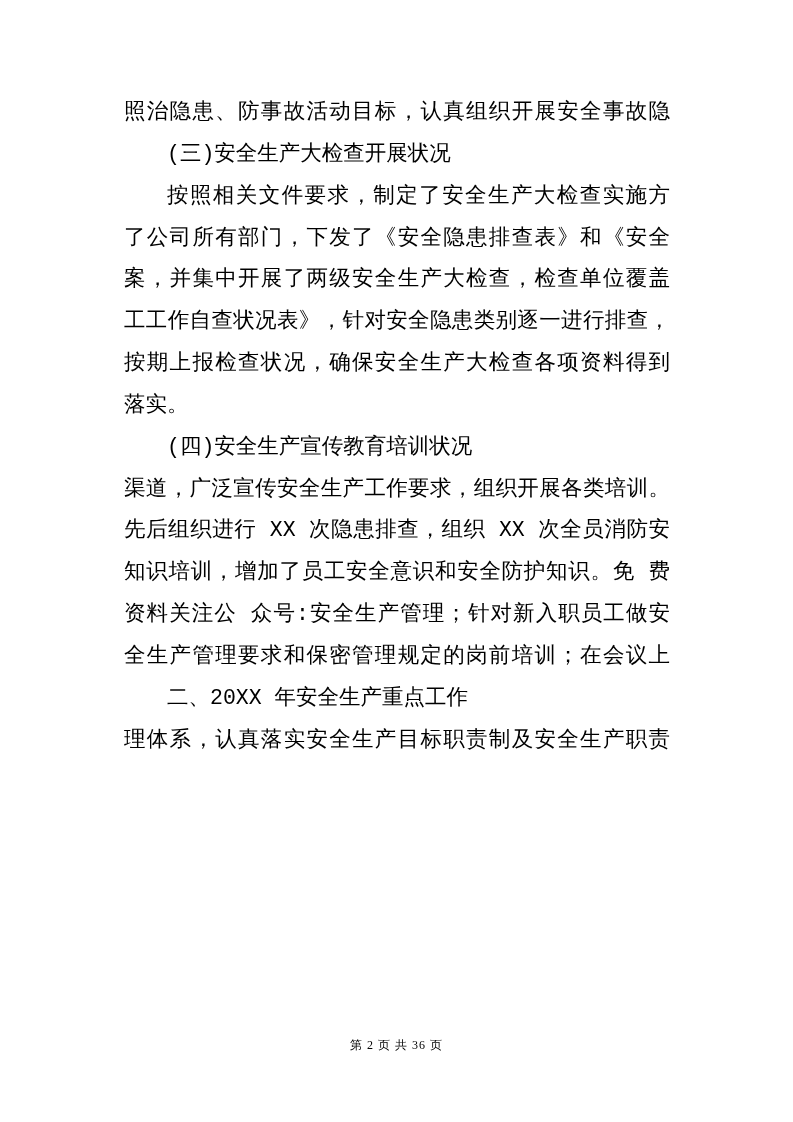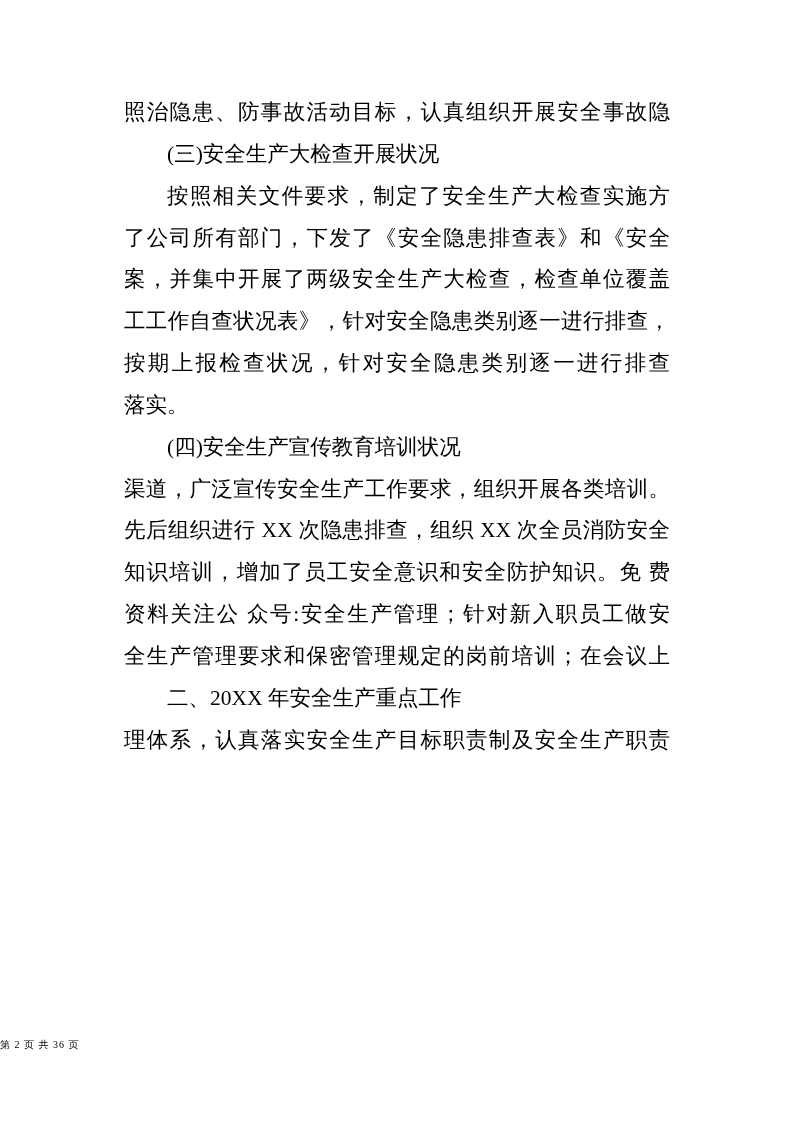--- a/index.html
+++ b/index.html
@@ -13,56 +13,58 @@
     height: 1122px;
     background: #ffffff;
     overflow: hidden;
     color: #000000;
   }
   .doc-body {
     position: absolute;
     left: 124px;
     top: 92px;
     width: 546px;
+    font-family: Liberation Mono, monospace;
   }
   .ln {
     height: 41.85px;
     line-height: 41.85px;
     font-size: 21.5px;
     color: #000000;
     text-align: justify;
     text-align-last: justify;
     overflow: hidden;
     white-space: normal;
   }
   .ln.ind { text-indent: 43px; }
   .ln.short { text-align-last: left; }
   .footer {
     position: absolute;
     top: 1035px;
     left: 0;
     width: 793px;
-    font-size: 10px;
+    text-align: center;
+    font-size: 12px;
     line-height: 20px;
     color: #000000;
     letter-spacing: 1px;
   }
 </style>
 </head>
 <body>
 
 <div class="page">
   <div class="doc-body">
     <div class="ln">照治隐患、防事故活动目标，认真组织开展安全事故隐</div>
     <div class="ln short ind">(三)安全生产大检查开展状况</div>
     <div class="ln ind">按照相关文件要求，制定了安全生产大检查实施方</div>
     <div class="ln">了公司所有部门，下发了《安全隐患排查表》和《安全</div>
     <div class="ln">案，并集中开展了两级安全生产大检查，检查单位覆盖</div>
     <div class="ln">工工作自查状况表》，针对安全隐患类别逐一进行排查，</div>
-    <div class="ln">按期上报检查状况，针对安全隐患类别逐一进行排查</div>
+    <div class="ln">按期上报检查状况，确保安全生产大检查各项资料得到</div>
     <div class="ln short">落实。</div>
     <div class="ln short ind">(四)安全生产宣传教育培训状况</div>
     <div class="ln">渠道，广泛宣传安全生产工作要求，组织开展各类培训。</div>
     <div class="ln">先后组织进行 XX 次隐患排查，组织 XX 次全员消防安全</div>
     <div class="ln">知识培训，增加了员工安全意识和安全防护知识。免 费</div>
     <div class="ln">资料关注公 众号:安全生产管理；针对新入职员工做安</div>
     <div class="ln">全生产管理要求和保密管理规定的岗前培训；在会议上</div>
     <div class="ln short ind">二、20XX 年安全生产重点工作</div>
     <div class="ln">理体系，认真落实安全生产目标职责制及安全生产职责</div>
   </div>

